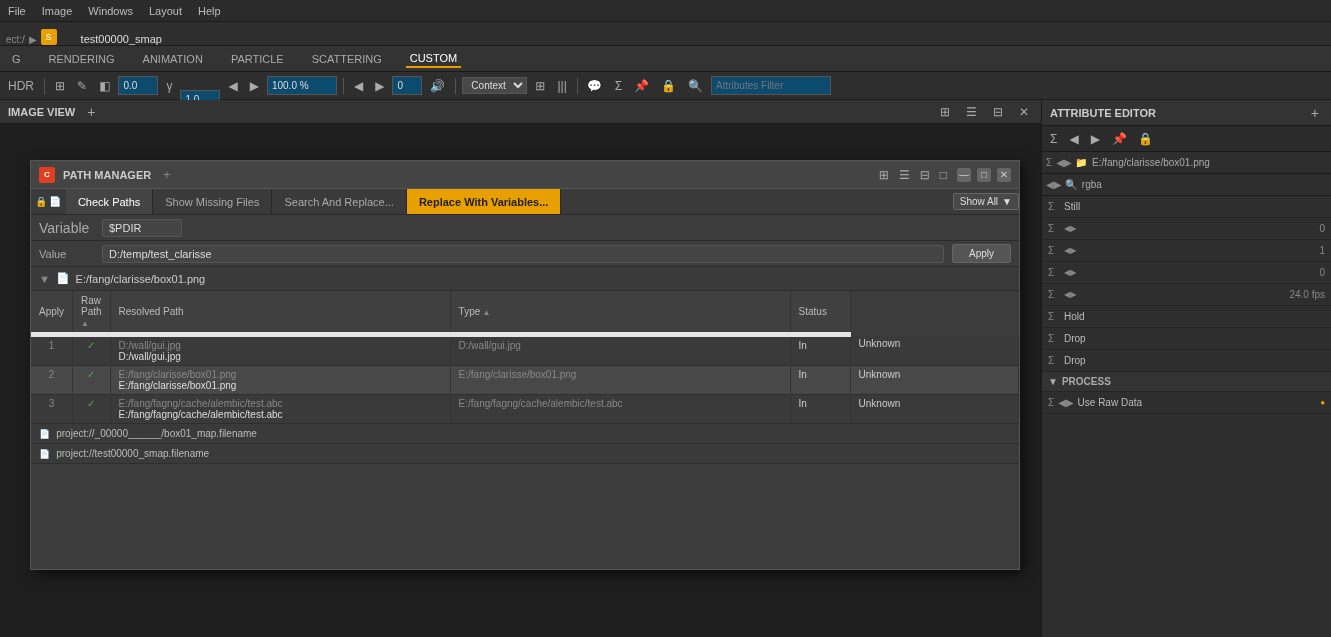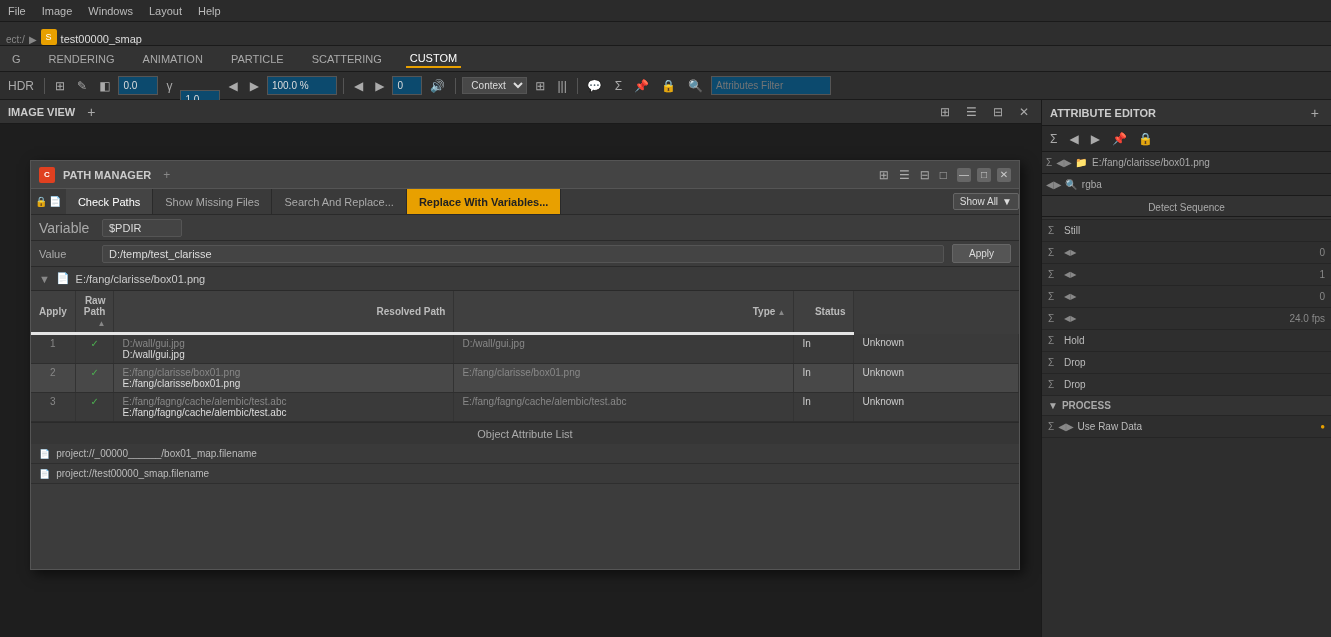--- a/index.html
+++ b/index.html
@@ -47,20 +47,21 @@
       display: inline-flex;
       align-items: center;
       justify-content: center;
       font-size: 9px;
       color: #fff;
       border-radius: 2px;
     }
     .breadcrumb-text {
       color: #ddd;
       font-size: 11px;
+      margin-left: 20px;
     }
 
     
     .tab-bar {
       background: #333;
       height: 26px;
       display: flex;
       align-items: center;
       padding: 0 8px;
       gap: 20px;
@@ -254,26 +255,26 @@
     
     .pm-table {
       width: 100%;
       border-collapse: collapse;
     }
     .pm-table-header {
       background: #404040;
     }
     .pm-table-header th {
       padding: 4px 8px;
-      text-align: right;
+      text-align: left;
       font-size: 10px;
       color: #bbb;
-      font-weight: bold;
+      font-weight: normal;
       border-right: 1px solid #333;
-      border-bottom: 3px solid #e5e5e5;
+      border-bottom: 5px solid #e5e5e5;
     }
     .pm-table-header th.sortable::after {
       content: ' ▲';
       font-size: 8px;
       color: #888;
     }
     .pm-table tr.row-even {
       background: #3a3a3a;
     }
     .pm-table tr.row-odd {
@@ -614,23 +615,20 @@
     <span style="color:#888; font-size:10px;">📁</span>
     <span class="rp-path-text">E:/fang/clarisse/box01.png</span>
   </div>
 
   <div class="rp-search-row">
     <span style="color:#888; font-size:10px;">◀▶</span>
     <span style="color:#888; font-size:10px;">🔍</span>
     <span class="rp-search-text">rgba</span>
   </div>
 
-  <div style="background:#333; border-bottom:1px solid #252525; display:flex; align-items:center; justify-content:center; height:24px;">
-    <button class="rp-detect-btn">Detect Sequence</button>
-  </div>
 
   <div class="rp-field-row">
     <span class="rp-sigma">Σ</span>
     <span class="rp-label">Still</span>
   </div>
   <div class="rp-field-row">
     <span class="rp-sigma">Σ</span>
     <span class="rp-arrow">◀▶</span>
     <span class="rp-label"></span>
     <span class="rp-value">0</span>
@@ -792,23 +790,20 @@
             <div class="path-bottom">E:/fang/fagng/cache/alembic/test.abc</div>
           </td>
           <td class="resolved-cell">E:/fang/fagng/cache/alembic/test.abc</td>
           <td class="type-cell">In</td>
           <td class="status-cell">Unknown</td>
         </tr>
       </tbody>
     </table>
   </div>
 
-  <div class="pm-object-list">
-    <span>Object Attribute List</span>
-  </div>
 
   <div class="pm-object-items">
     <div class="pm-object-item">
       <span class="pm-object-item-icon">📄</span>
       <span>project://_00000______/box01_map.filename</span>
     </div>
     <div class="pm-object-item">
       <span class="pm-object-item-icon">📄</span>
       <span>project://test00000_smap.filename</span>
     </div>

